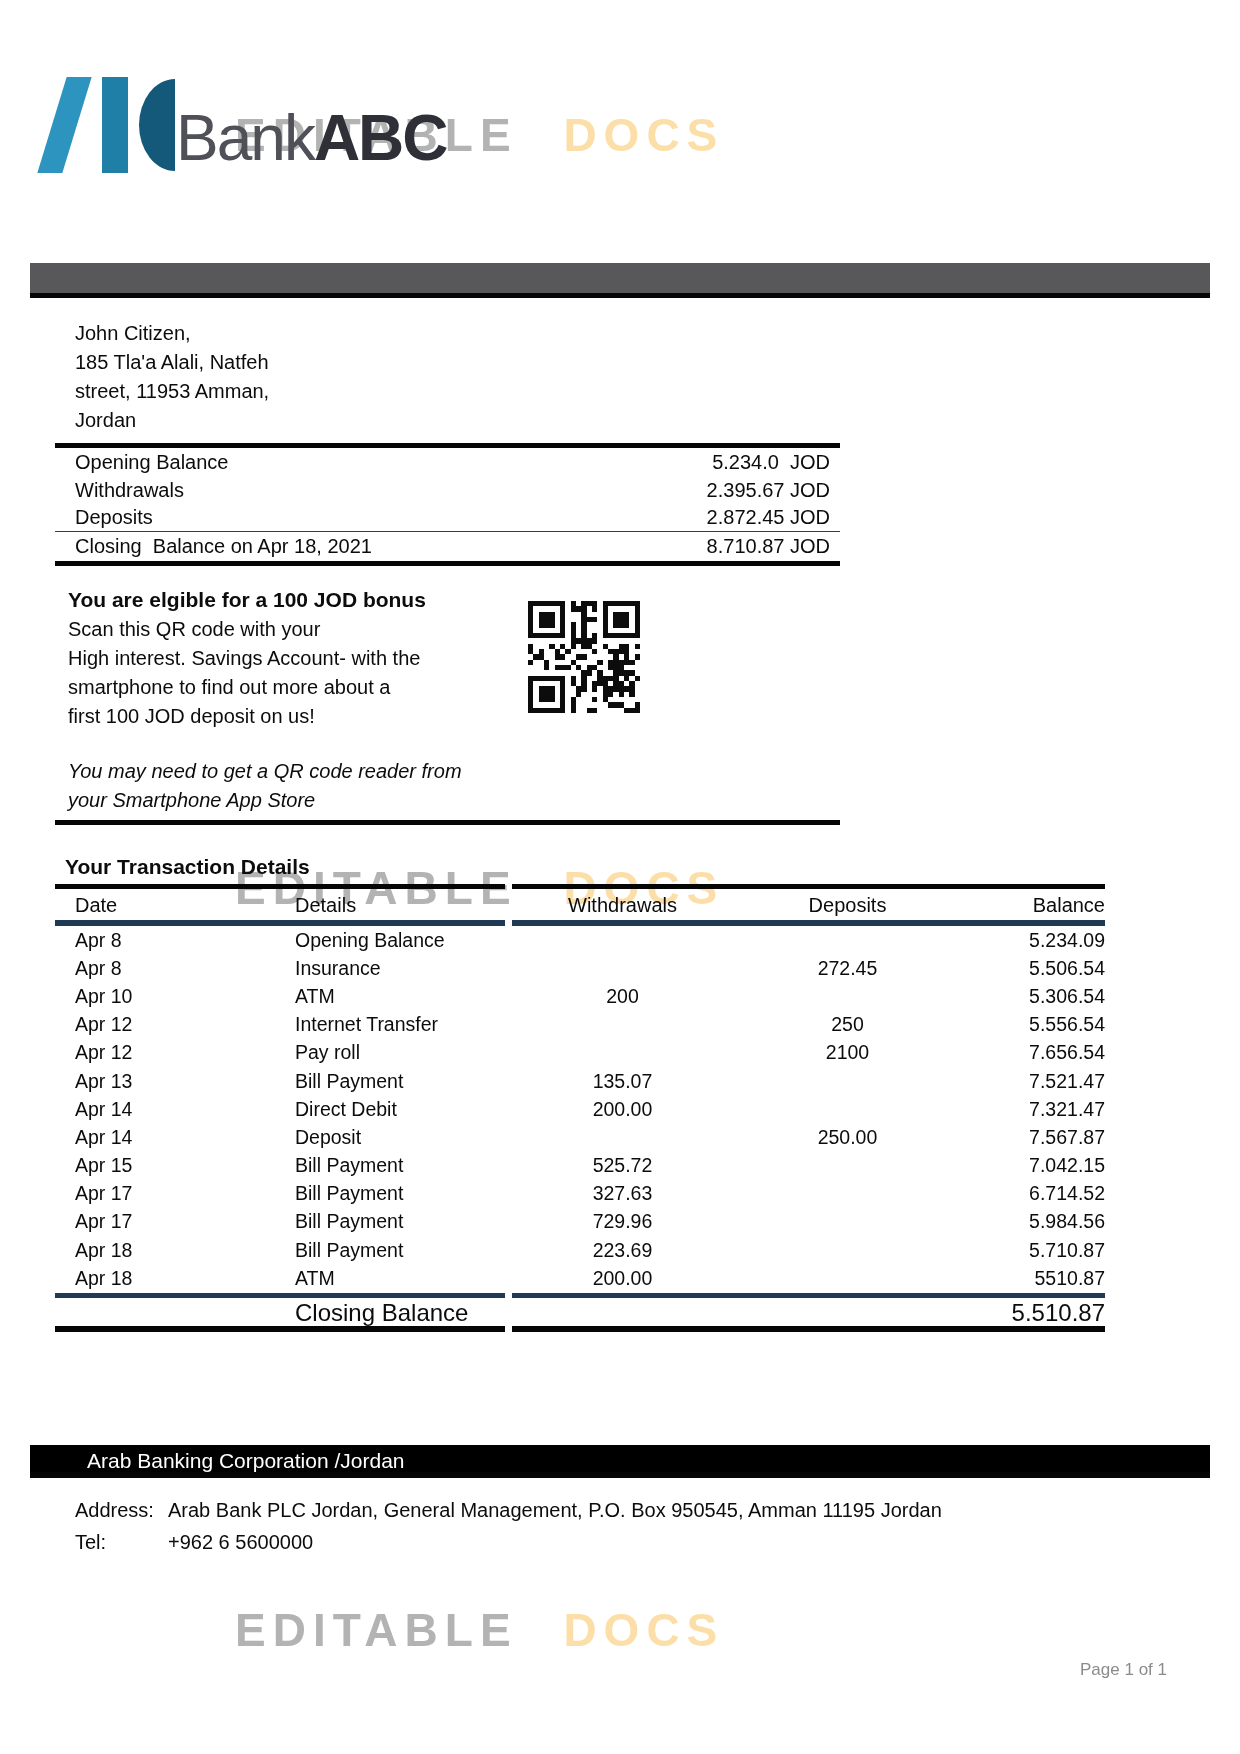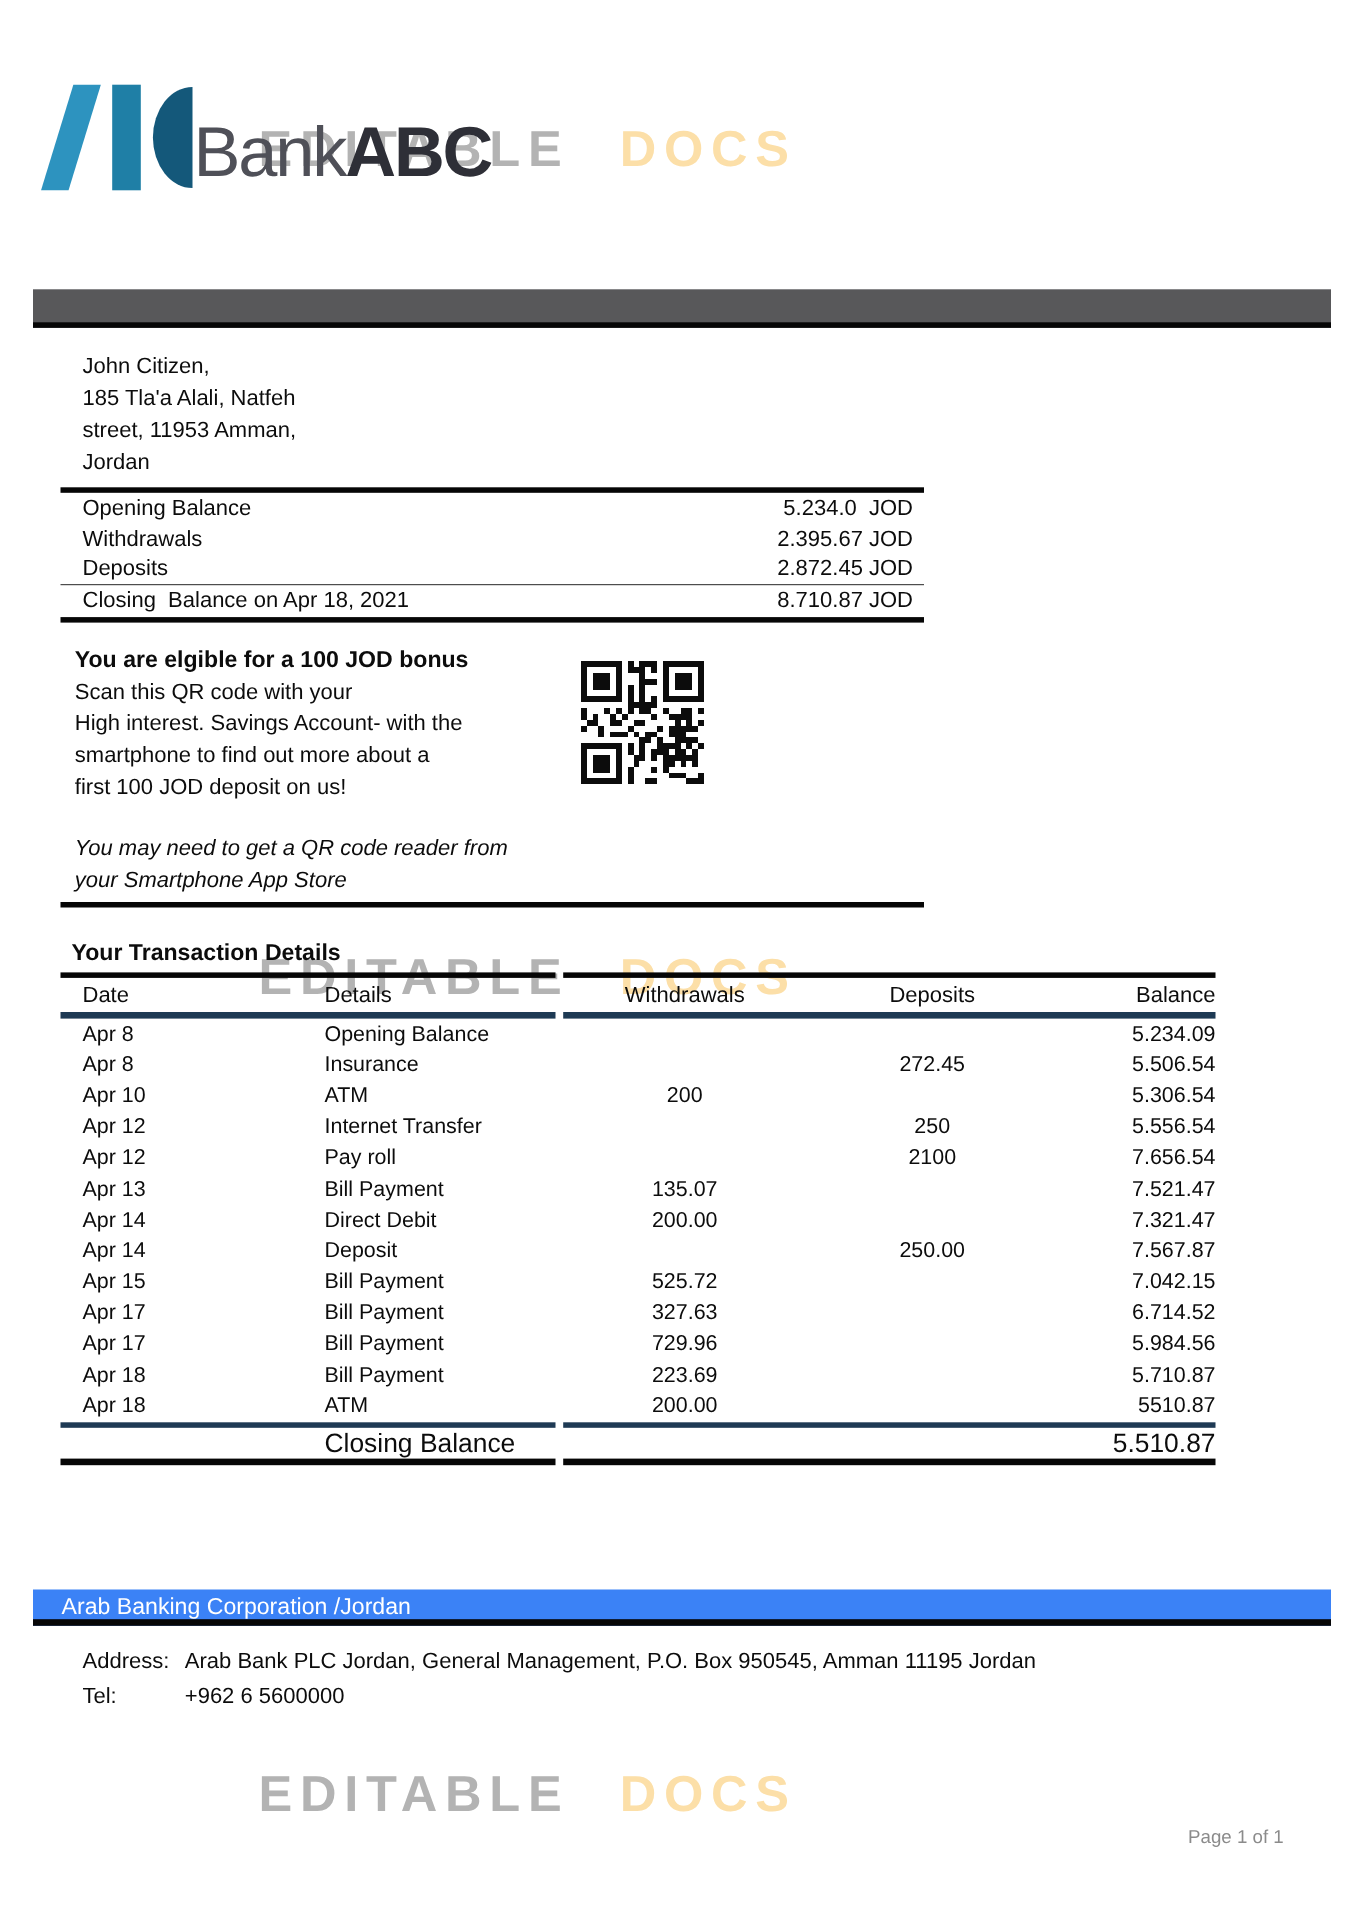--- a/index.html
+++ b/index.html
@@ -63,22 +63,22 @@
   .t-top{top:0;}
   .thead{position:absolute;left:0;top:7px;width:1050px;height:28px;font-size:20px;}
   .t-navy1{top:36px;}
   .tbody{position:absolute;left:0;top:42px;width:1050px;}
   .trow{height:28.2px;font-size:19.5px;}
   .t-navy2{top:408.6px;height:5px;}
   .tclose{position:absolute;left:0;top:414px;width:1050px;height:29px;font-size:24px;}
   .t-black{top:442px;height:6px;}
 
   
-  #fbar{left:30px;top:1445px;width:1180px;height:33px;background:#3b82f6;border-bottom:6px solid #060606;
-        color:#ffffff;font-size:21px;line-height:32px;padding-left:26px;}
+  #fbar{left:30px;top:1445px;width:1180px;height:33px;background:#000000;border-bottom:6px solid #060606;
+        color:#ffffff;font-size:21px;line-height:32px;padding-left:57px;}
   #finfo{left:75px;top:1494px;font-size:20px;line-height:32px;}
   .flabel{display:inline-block;width:93px;}
   #page-num{left:955px;top:1660px;width:212px;text-align:right;font-size:17px;color:#8b8b8b;}
 </style>
 </head>
 <body>
 
 <div id="page">
 
   <div class="wm" id="wm-top"><span class="g">EDITABLE</span> <span class="o">DOCS</span></div>

